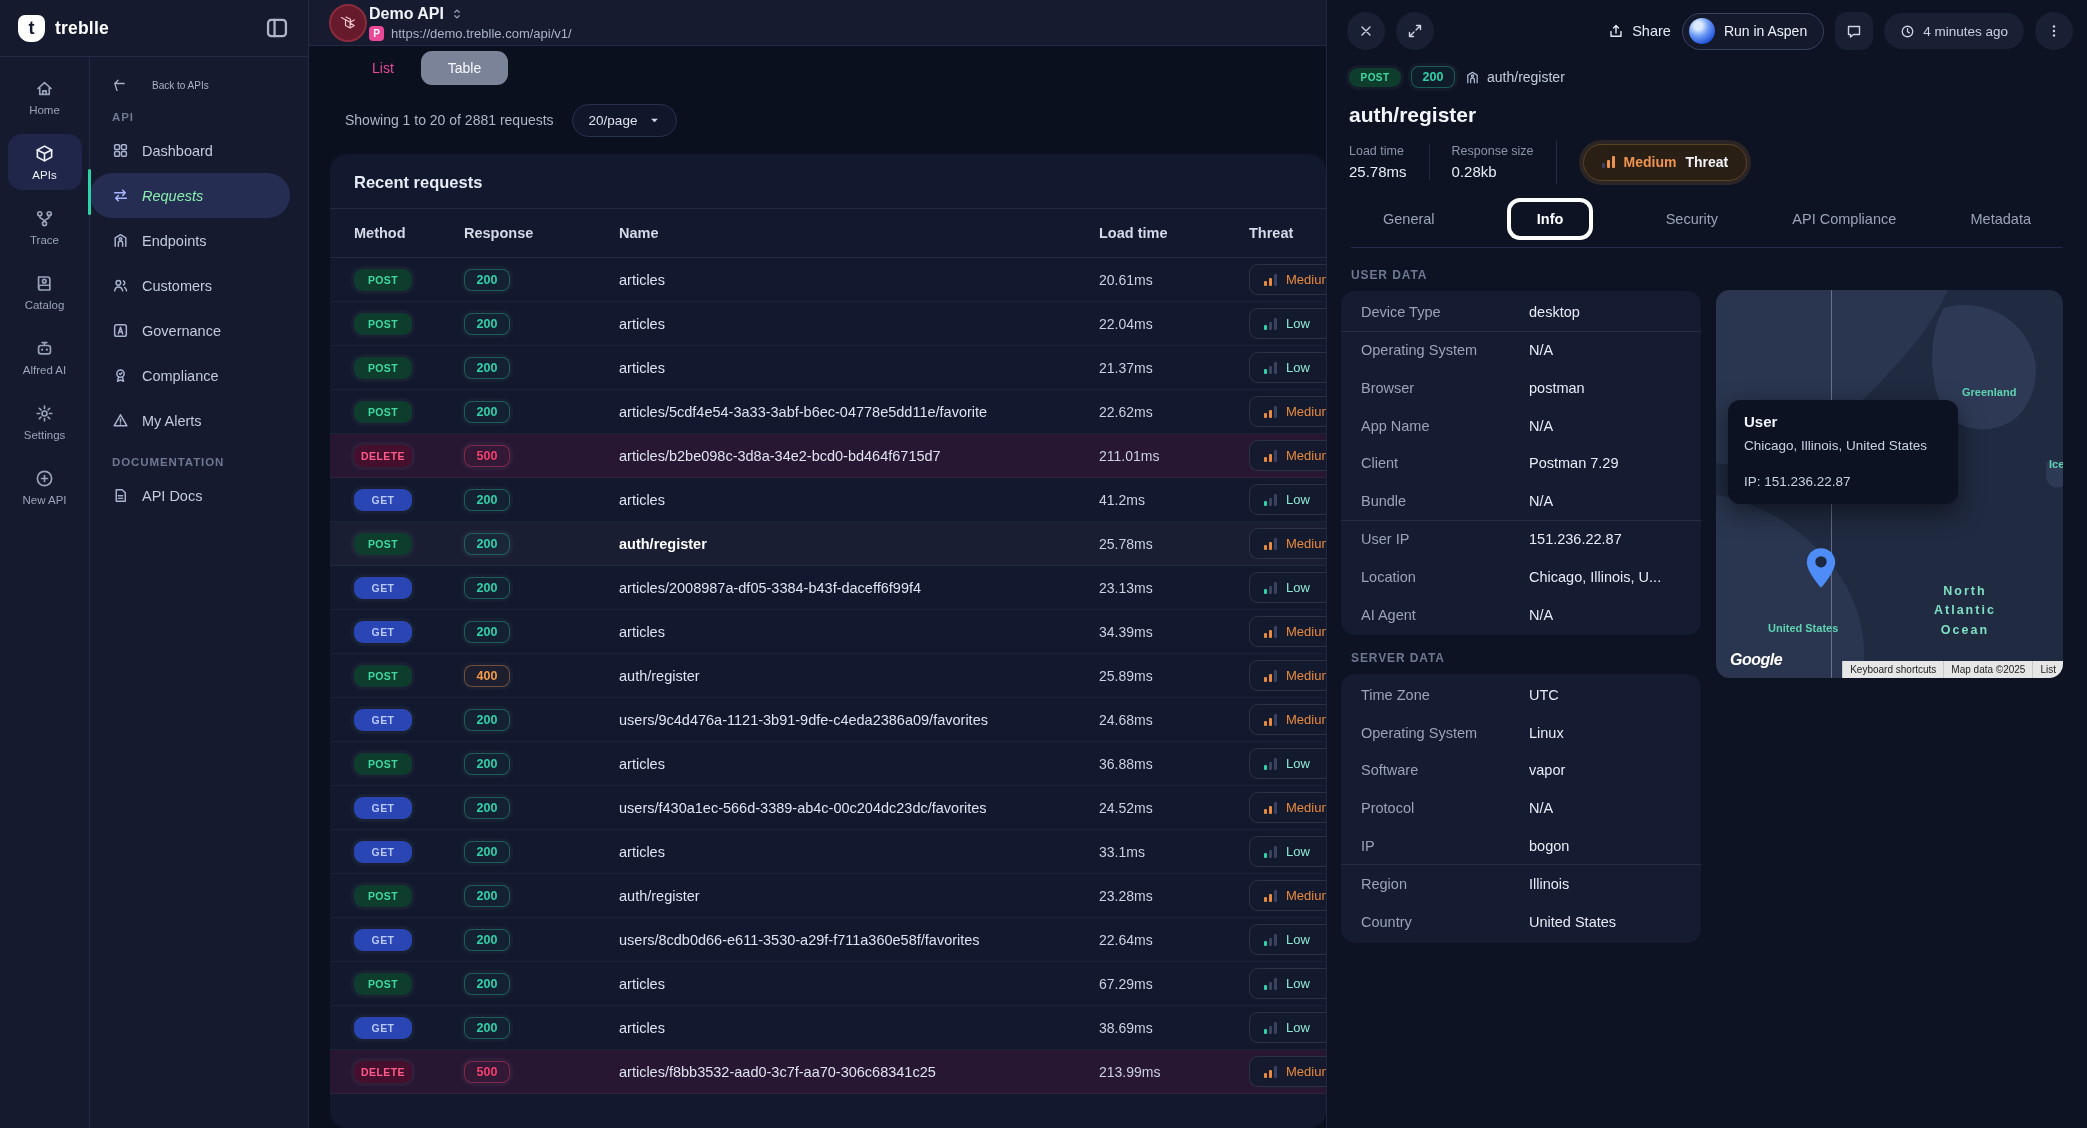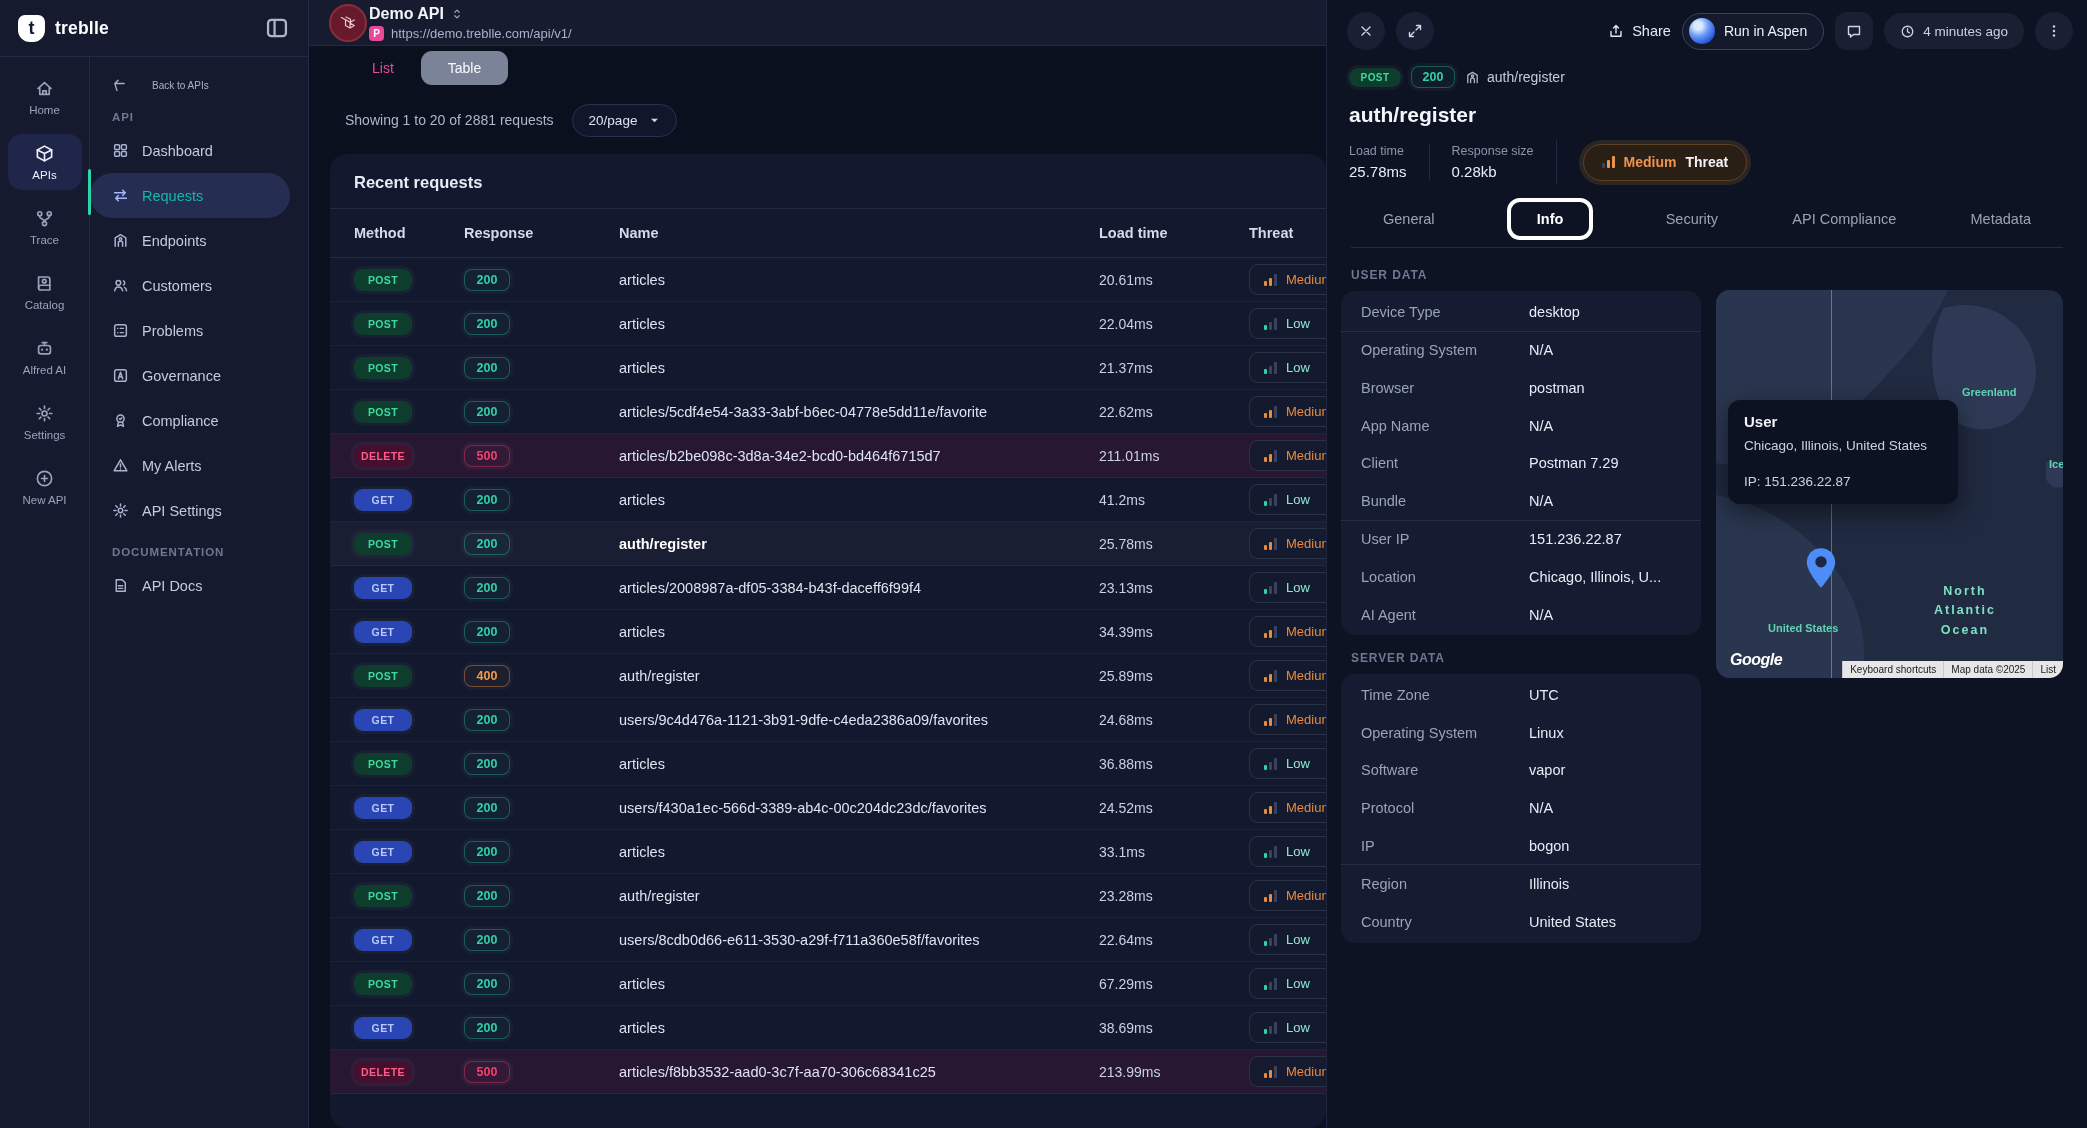--- a/index.html
+++ b/index.html
@@ -21,21 +21,21 @@
   .rail::after{content:"";position:absolute;right:-2px;top:112px;width:3px;height:46px;border-radius:3px;background:#2dd4a8;}
   .rail-item{width:74px;padding:10px 0 9px;margin-bottom:9px;display:flex;flex-direction:column;align-items:center;gap:6px;color:#9aa3bb;font-size:11.5px;border-radius:14px;cursor:pointer;}
   .rail-item .icon{width:19px;height:19px;}
   .rail-item.active{background:#20264a;color:#eef1fa;}
   .sidebar{flex:1;padding-top:12px;overflow:hidden;}
   .back-link{display:flex;align-items:flex-end;gap:25px;color:#aab2c8;font-size:10px;padding:7px 22px;cursor:pointer;}
   .back-link .icon{width:15px;height:15px;}
   .section-label{color:#6f7893;font-size:11.5px;font-weight:700;letter-spacing:.9px;margin:13px 22px 5px;}
   .side-item{display:flex;align-items:center;gap:13px;color:#c3cbdd;font-size:14.5px;height:45px;padding:0 22px;cursor:pointer;}
   .side-item .icon{width:17px;height:17px;color:#a9b3cf;}
-  .side-item.active{background:#262d52;border-radius:999px;color:#14b8a6;margin-right:18px;}
+  .side-item.active{background:#262d52;border-radius:999px;color:#86efac;margin-right:18px;font-style:italic;}
   .side-item.active .icon{color:#a8b6ff;}
 
   
   .main{flex:1;min-width:0;display:flex;flex-direction:column;background:#0b101f;}
   .main-header{height:46px;flex:none;background:#161b30;border-bottom:1px solid #242a45;display:flex;align-items:center;gap:2px;padding:0 20px;}
   .api-avatar{width:38px;height:38px;flex:none;border-radius:50%;background:#671a2b;border:2px solid #8c2b3c;display:flex;align-items:center;justify-content:center;color:#f0c7ce;}
   .api-avatar .icon{width:20px;height:20px;}
   .mh-title-row{display:flex;align-items:center;gap:6px;font-size:16px;font-weight:700;color:#f2f5fc;}
   .mh-title-row .icon{width:14px;height:14px;color:#9aa3bb;}
   .mh-url-row{display:flex;align-items:center;gap:7px;margin-top:3px;}
@@ -269,29 +269,20 @@
                   <circle cx="6" cy="5.5" r="2.2"></circle>
                   <path d="M2.5 13c.5-2.4 2-3.5 3.5-3.5S9.5 10.6 10 13M10.8 3.6a2.2 2.2 0 0 1 0 3.9M11.8 9.8c1 .5 1.6 1.6 1.9 3.2"></path>
                 </svg>
               </span>
               <span>Customers</span>
             </div>
             <div class="side-item">
               <span class="icon">
                 <svg viewBox="0 0 16 16">
                   <rect x="2.5" y="2.5" width="11" height="11" rx="2"></rect>
-                  <path d="M5.4 6h.01M7.8 6h2.8M5.4 10h.01M7.8 10h2.8"></path>
-                </svg>
-              </span>
-              <span>Problems</span>
-            </div>
-            <div class="side-item">
-              <span class="icon">
-                <svg viewBox="0 0 16 16">
-                  <rect x="2.5" y="2.5" width="11" height="11" rx="2"></rect>
                   <path d="M6 11l2-6 2 6M6.7 9.2h2.6"></path>
                 </svg>
               </span>
               <span>Governance</span>
             </div>
             <div class="side-item">
               <span class="icon">
                 <svg viewBox="0 0 16 16">
                   <circle cx="8" cy="6.3" r="3.4"></circle>
                   <path d="M6.2 9.2 5.2 13.5l2.8-1.4 2.8 1.4-1-4.3M7 6.3l.8.8 1.5-1.6"></path>
@@ -300,29 +291,20 @@
               <span>Compliance</span>
             </div>
             <div class="side-item">
               <span class="icon">
                 <svg viewBox="0 0 16 16">
                   <path d="M8 2.6 14 13H2Z"></path>
                   <path d="M8 6.6v2.8M8 11.4h.01"></path>
                 </svg>
               </span>
               <span>My Alerts</span>
-            </div>
-            <div class="side-item">
-              <span class="icon">
-                <svg viewBox="0 0 16 16">
-                  <circle cx="8" cy="8" r="2.1"></circle>
-                  <path d="M8 1.8v2M8 12.2v2M1.8 8h2M12.2 8h2M3.6 3.6 5 5M11 11l1.4 1.4M12.4 3.6 11 5M5 11l-1.4 1.4"></path>
-                </svg>
-              </span>
-              <span>API Settings</span>
             </div>
             <div class="section-label">DOCUMENTATION</div>
             <div class="side-item">
               <span class="icon">
                 <svg viewBox="0 0 16 16">
                   <path d="M4 2.5h5.5l3 3v8H4Z"></path>
                   <path d="M6 8.2h4M6 10.7h4"></path>
                 </svg>
               </span>
               <span>API Docs</span>

